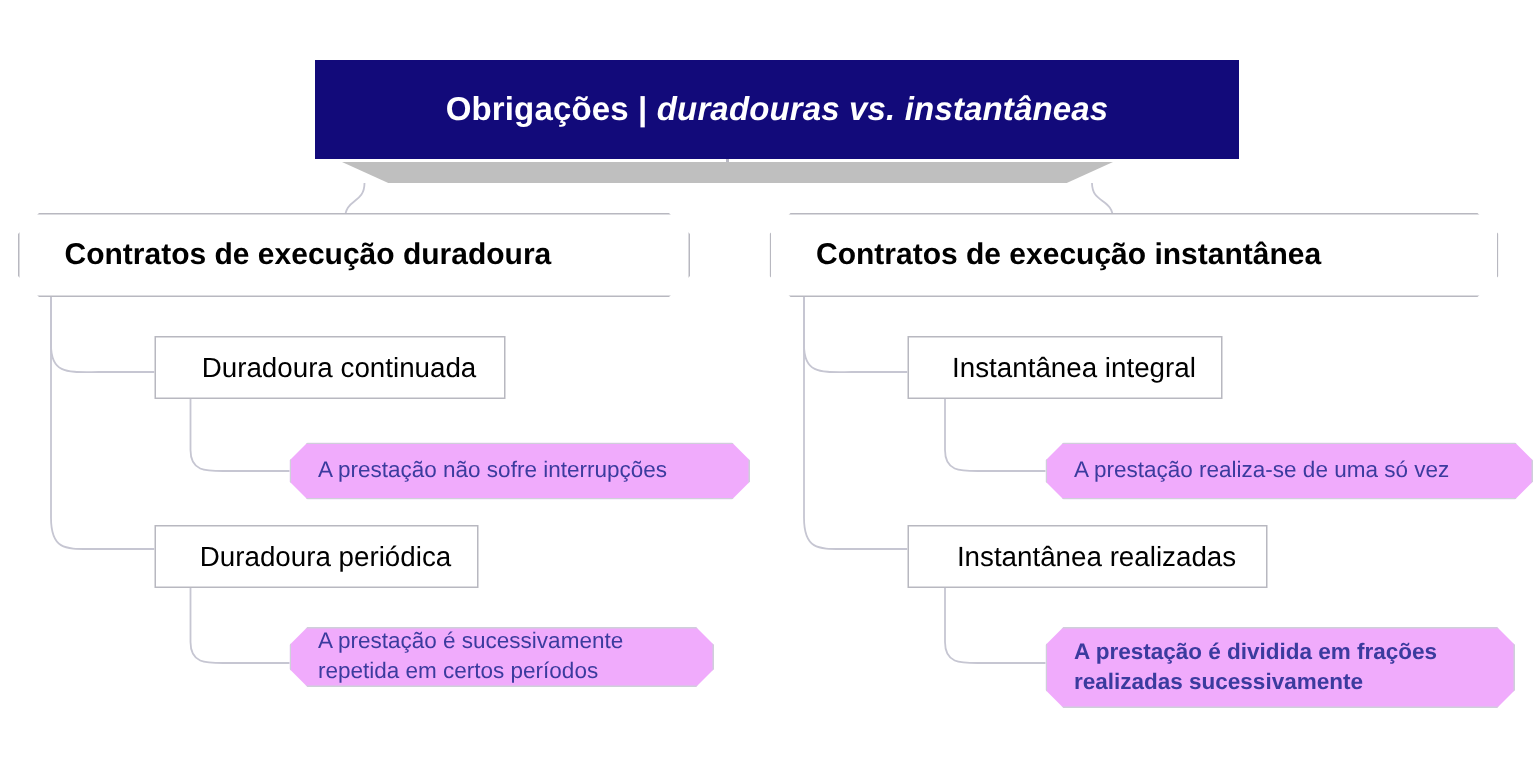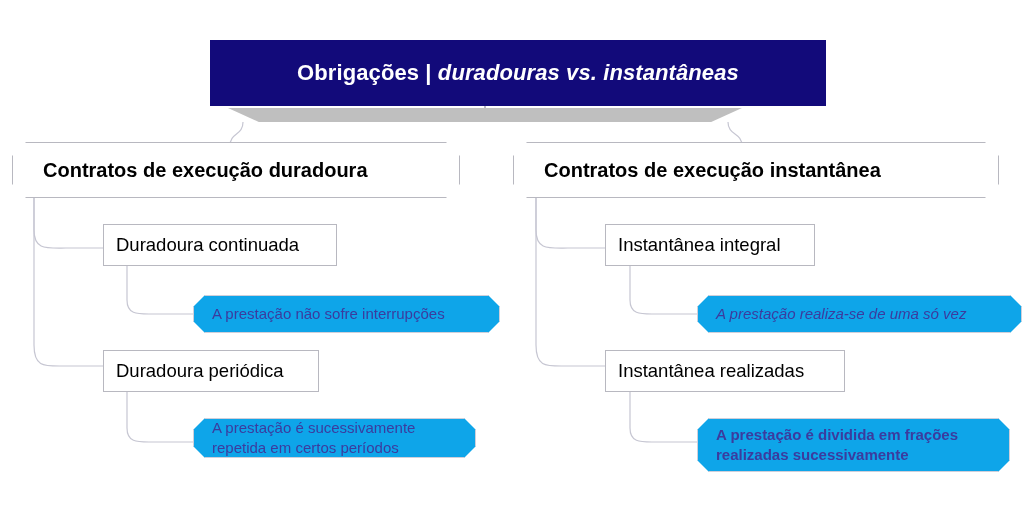--- a/index.html
+++ b/index.html
@@ -99,56 +99,57 @@
   
   .node2 {
     position: absolute;
     height: 42px;
     background: #ffffff;
     border: 1px solid #b8b8c0;
     box-sizing: border-box;
     display: flex;
     align-items: center;
     padding-left: 12px;
+    justify-content: center;
   }
   .node2 .label {
     font-size: 18.5px;
     color: #000000;
     white-space: nowrap;
   }
   #node2-l1 { left: 103px; top: 224px; width: 234px; }
   #node2-l2 { left: 103px; top: 350px; width: 216px; }
   #node2-r1 { left: 605px; top: 224px; width: 210px; }
   #node2-r2 { left: 605px; top: 350px; width: 240px; }
 
   
   .node3 {
     position: absolute;
-    background: #0ea5e9;
+    background: #f0abfc;
     border: 1px solid #cfcfda;
     box-sizing: border-box;
     display: flex;
     align-items: center;
     padding-left: 18px;
     padding-right: 12px;
     clip-path: polygon(
       12px 0, calc(100% - 12px) 0, 100% 12px,
       100% calc(100% - 12px), calc(100% - 12px) 100%,
       12px 100%, 0 calc(100% - 12px), 0 12px);
   }
   .node3 .label {
     font-size: 15px;
     color: #3b3b9e;
     line-height: 1.32;
   }
   .node3.bold .label { font-weight: bold; }
 
   #node3-l1 { left: 193px; top: 295px; width: 307px; height: 38px; }
   #node3-l2 { left: 193px; top: 418px; width: 283px; height: 40px; }
-  #node3-r1 { left: 697px; top: 295px; width: 325px; height: 38px; font-style: italic; }
+  #node3-r1 { left: 697px; top: 295px; width: 325px; height: 38px; }
   #node3-r2 { left: 697px; top: 418px; width: 313px; height: 54px; }
 </style>
 </head>
 <body>
 
 <div id="canvas">
 
   <svg id="connectors" viewBox="0 0 1024 516" width="1024" height="516" fill="none">
     <g stroke="#c6c6d2" stroke-width="1.2" fill="none">
 

